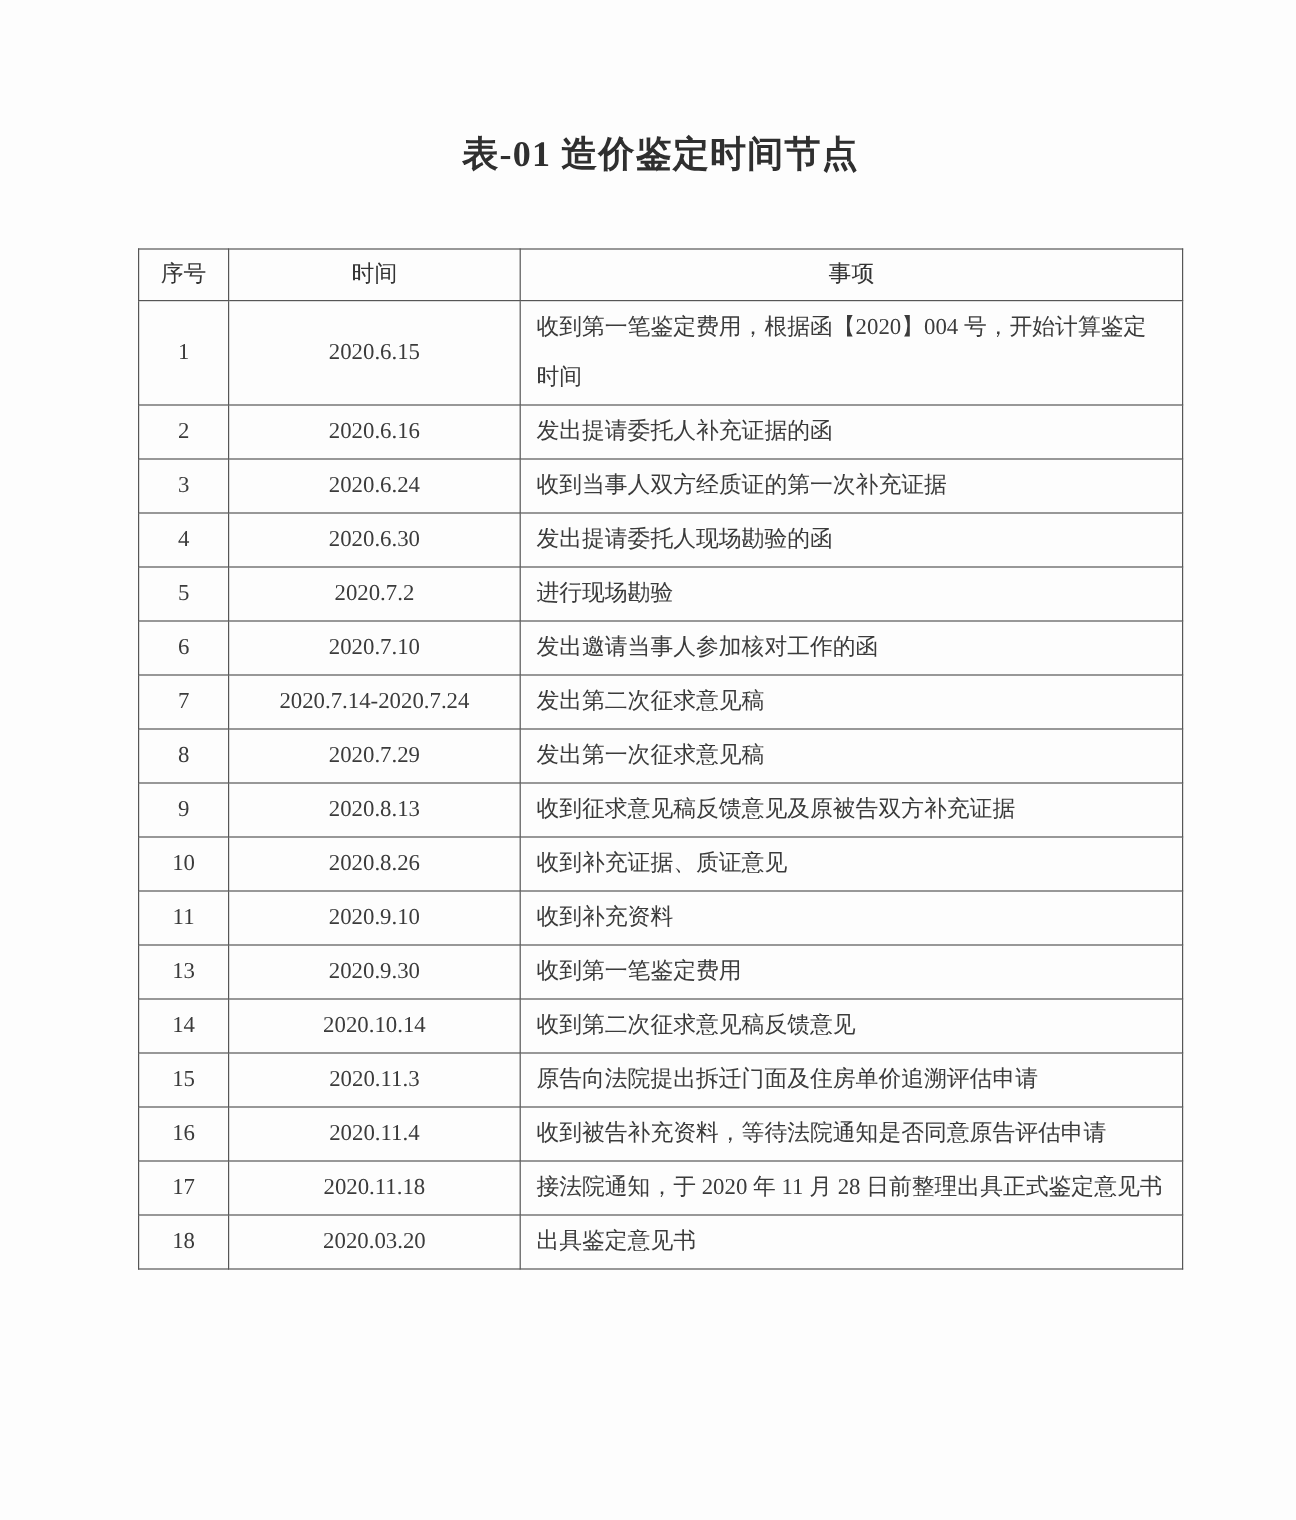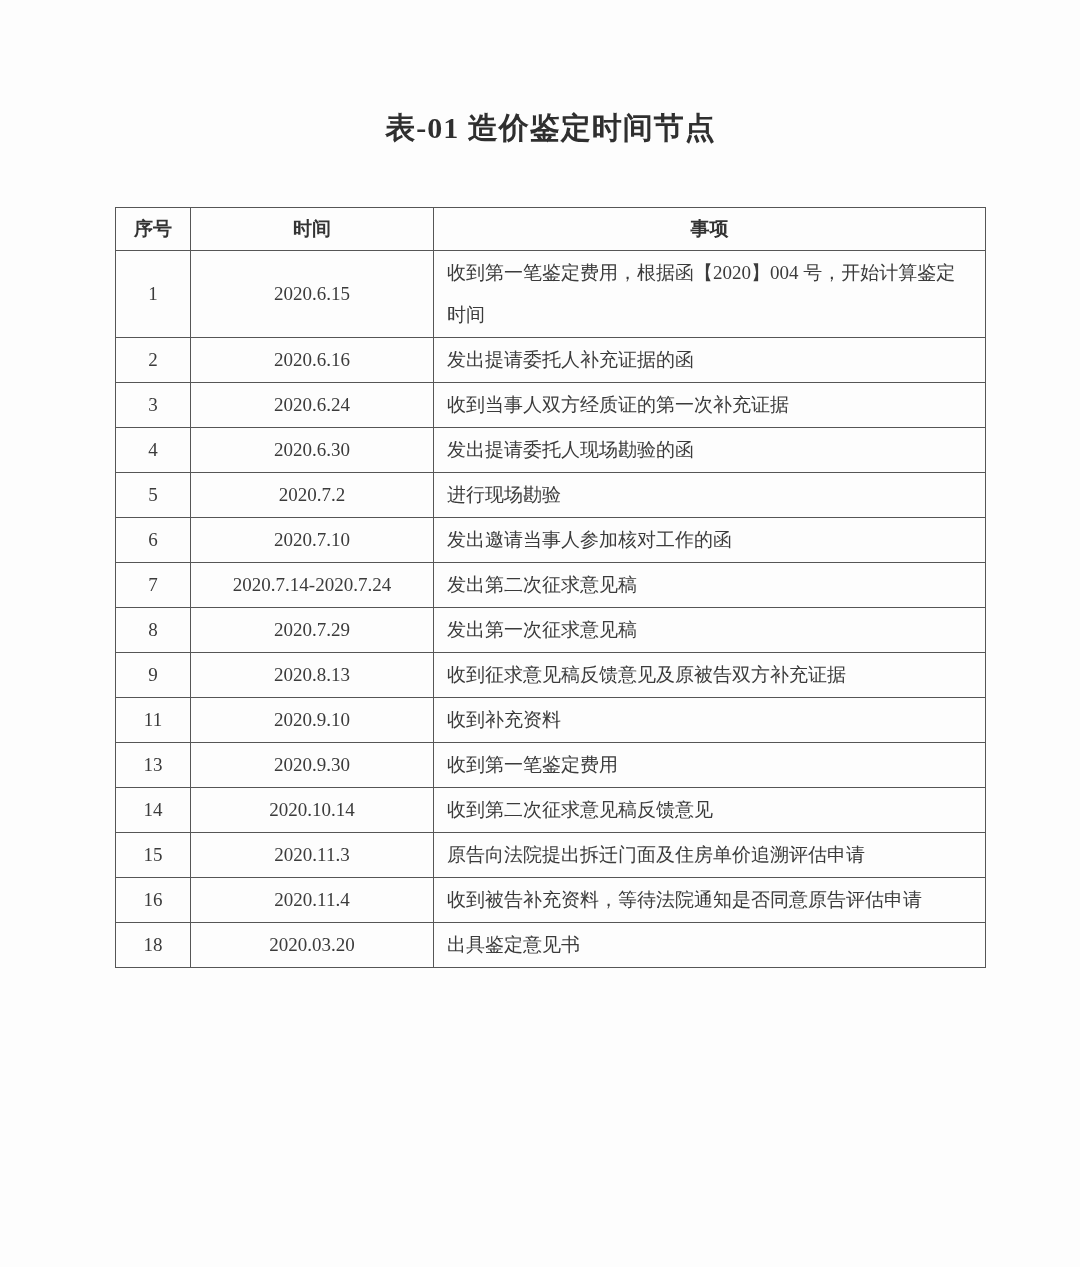--- a/index.html
+++ b/index.html
@@ -39,21 +39,21 @@
   table.timeline col.c-time { width: 243px; }
   table.timeline col.c-event{ width: 552px; }
   table.timeline th, table.timeline td {
     border: 1px solid var(--border);
     font-size: 19px;
     line-height: 42px;
     vertical-align: middle;
     color: var(--text);
   }
   table.timeline th {
-    font-weight: bold;
+    font-weight: normal;
     text-align: center;
     height: 43px;
     color: #333;
     margin-left: 36px;
   }
   td.no-cell, td.time-cell {
     text-align: center;
     height: 43px;
   }
   td.event-cell {
@@ -122,20 +122,25 @@
           <td class="no-cell">8</td>
           <td class="time-cell">2020.7.29</td>
           <td class="event-cell">发出第一次征求意见稿</td>
         </tr>
         <tr>
           <td class="no-cell">9</td>
           <td class="time-cell">2020.8.13</td>
           <td class="event-cell">收到征求意见稿反馈意见及原被告双方补充证据</td>
         </tr>
         <tr>
+          <td class="no-cell">10</td>
+          <td class="time-cell">2020.8.26</td>
+          <td class="event-cell">收到补充证据、质证意见</td>
+        </tr>
+        <tr>
           <td class="no-cell">11</td>
           <td class="time-cell">2020.9.10</td>
           <td class="event-cell">收到补充资料</td>
         </tr>
         <tr>
           <td class="no-cell">13</td>
           <td class="time-cell">2020.9.30</td>
           <td class="event-cell">收到第一笔鉴定费用</td>
         </tr>
         <tr>
@@ -147,19 +152,24 @@
           <td class="no-cell">15</td>
           <td class="time-cell">2020.11.3</td>
           <td class="event-cell">原告向法院提出拆迁门面及住房单价追溯评估申请</td>
         </tr>
         <tr>
           <td class="no-cell">16</td>
           <td class="time-cell">2020.11.4</td>
           <td class="event-cell">收到被告补充资料，等待法院通知是否同意原告评估申请</td>
         </tr>
         <tr>
+          <td class="no-cell">17</td>
+          <td class="time-cell">2020.11.18</td>
+          <td class="event-cell">接法院通知，于 2020 年 11 月 28 日前整理出具正式鉴定意见书</td>
+        </tr>
+        <tr>
           <td class="no-cell">18</td>
           <td class="time-cell">2020.03.20</td>
           <td class="event-cell">出具鉴定意见书</td>
         </tr>
       </tbody>
   </table>
 </div>
 
 </body></html>

